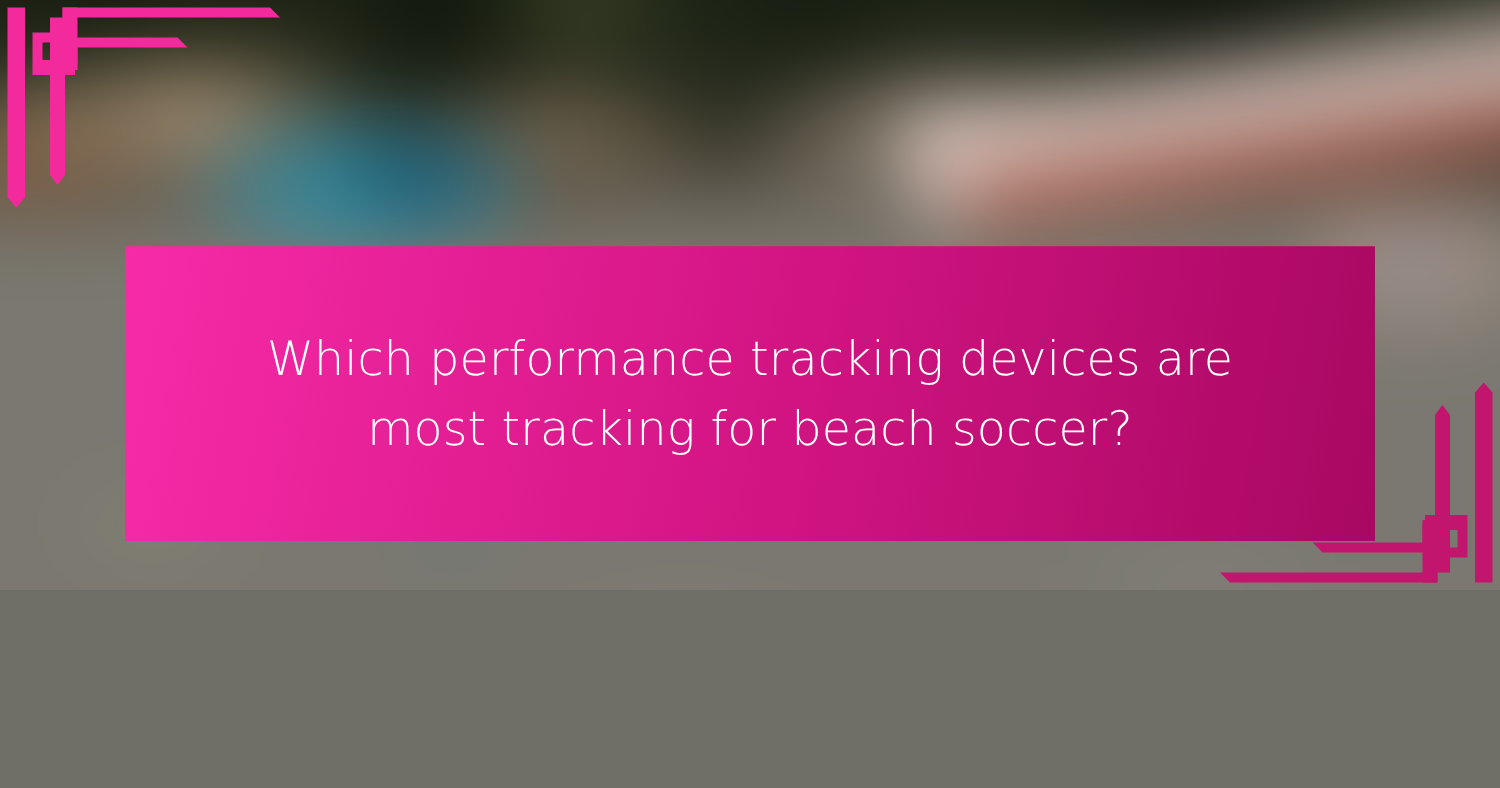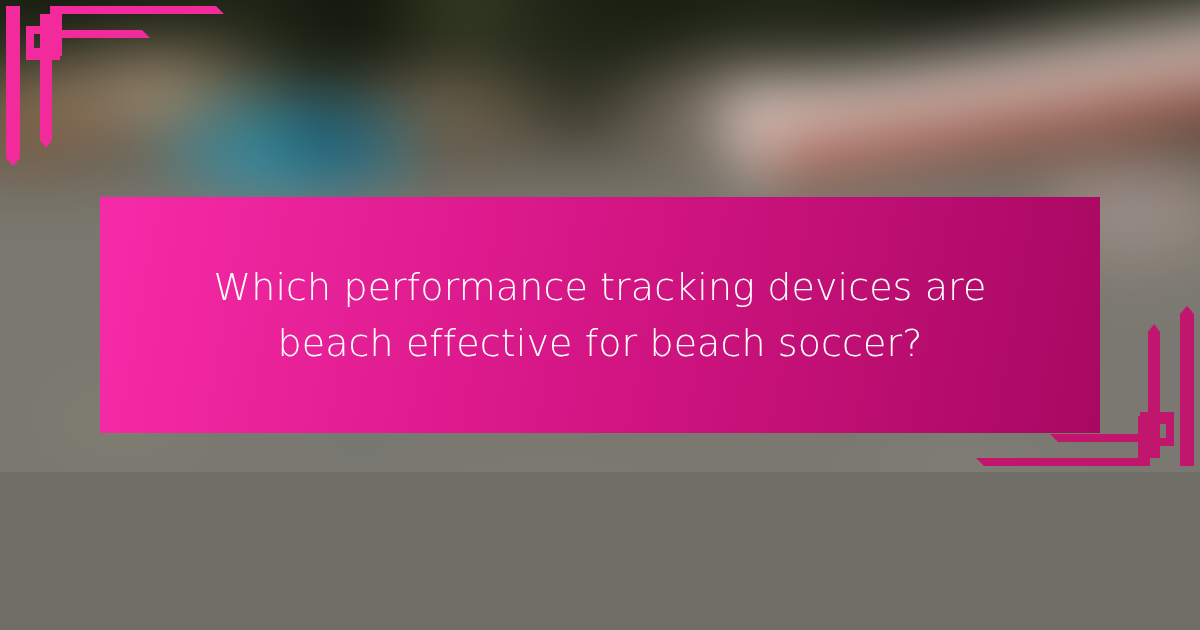--- a/index.html
+++ b/index.html
@@ -251,17 +251,17 @@
       <path d="M50 30 H142 L150 38 H50 Z" fill="#c2166e"></path>
       <path d="M50 30 H62 V52 H50 Z" fill="#c2166e"></path>
       <path d="M30 30 H56 V56 H30 Z" fill="none" stroke="#c2166e" stroke-width="8"></path>
       <path d="M30 48 H52 V56 H30 Z" fill="#c2166e"></path>
     </svg>
   </div>
 
   <div id="headline-banner" style="background: linear-gradient(100deg, rgb(247, 43, 168) 0%, rgb(212, 21, 132) 50%, rgb(168, 8, 98) 100%);">
     <div id="headline-text" style="color: rgb(255, 255, 255);">
       <span>Which performance tracking devices are</span><br>
-      <span>beach effective for beach soccer?</span>
+      <span>most tracking for beach soccer?</span>
     </div>
   </div>
 
 </div>
 
 </body></html>

